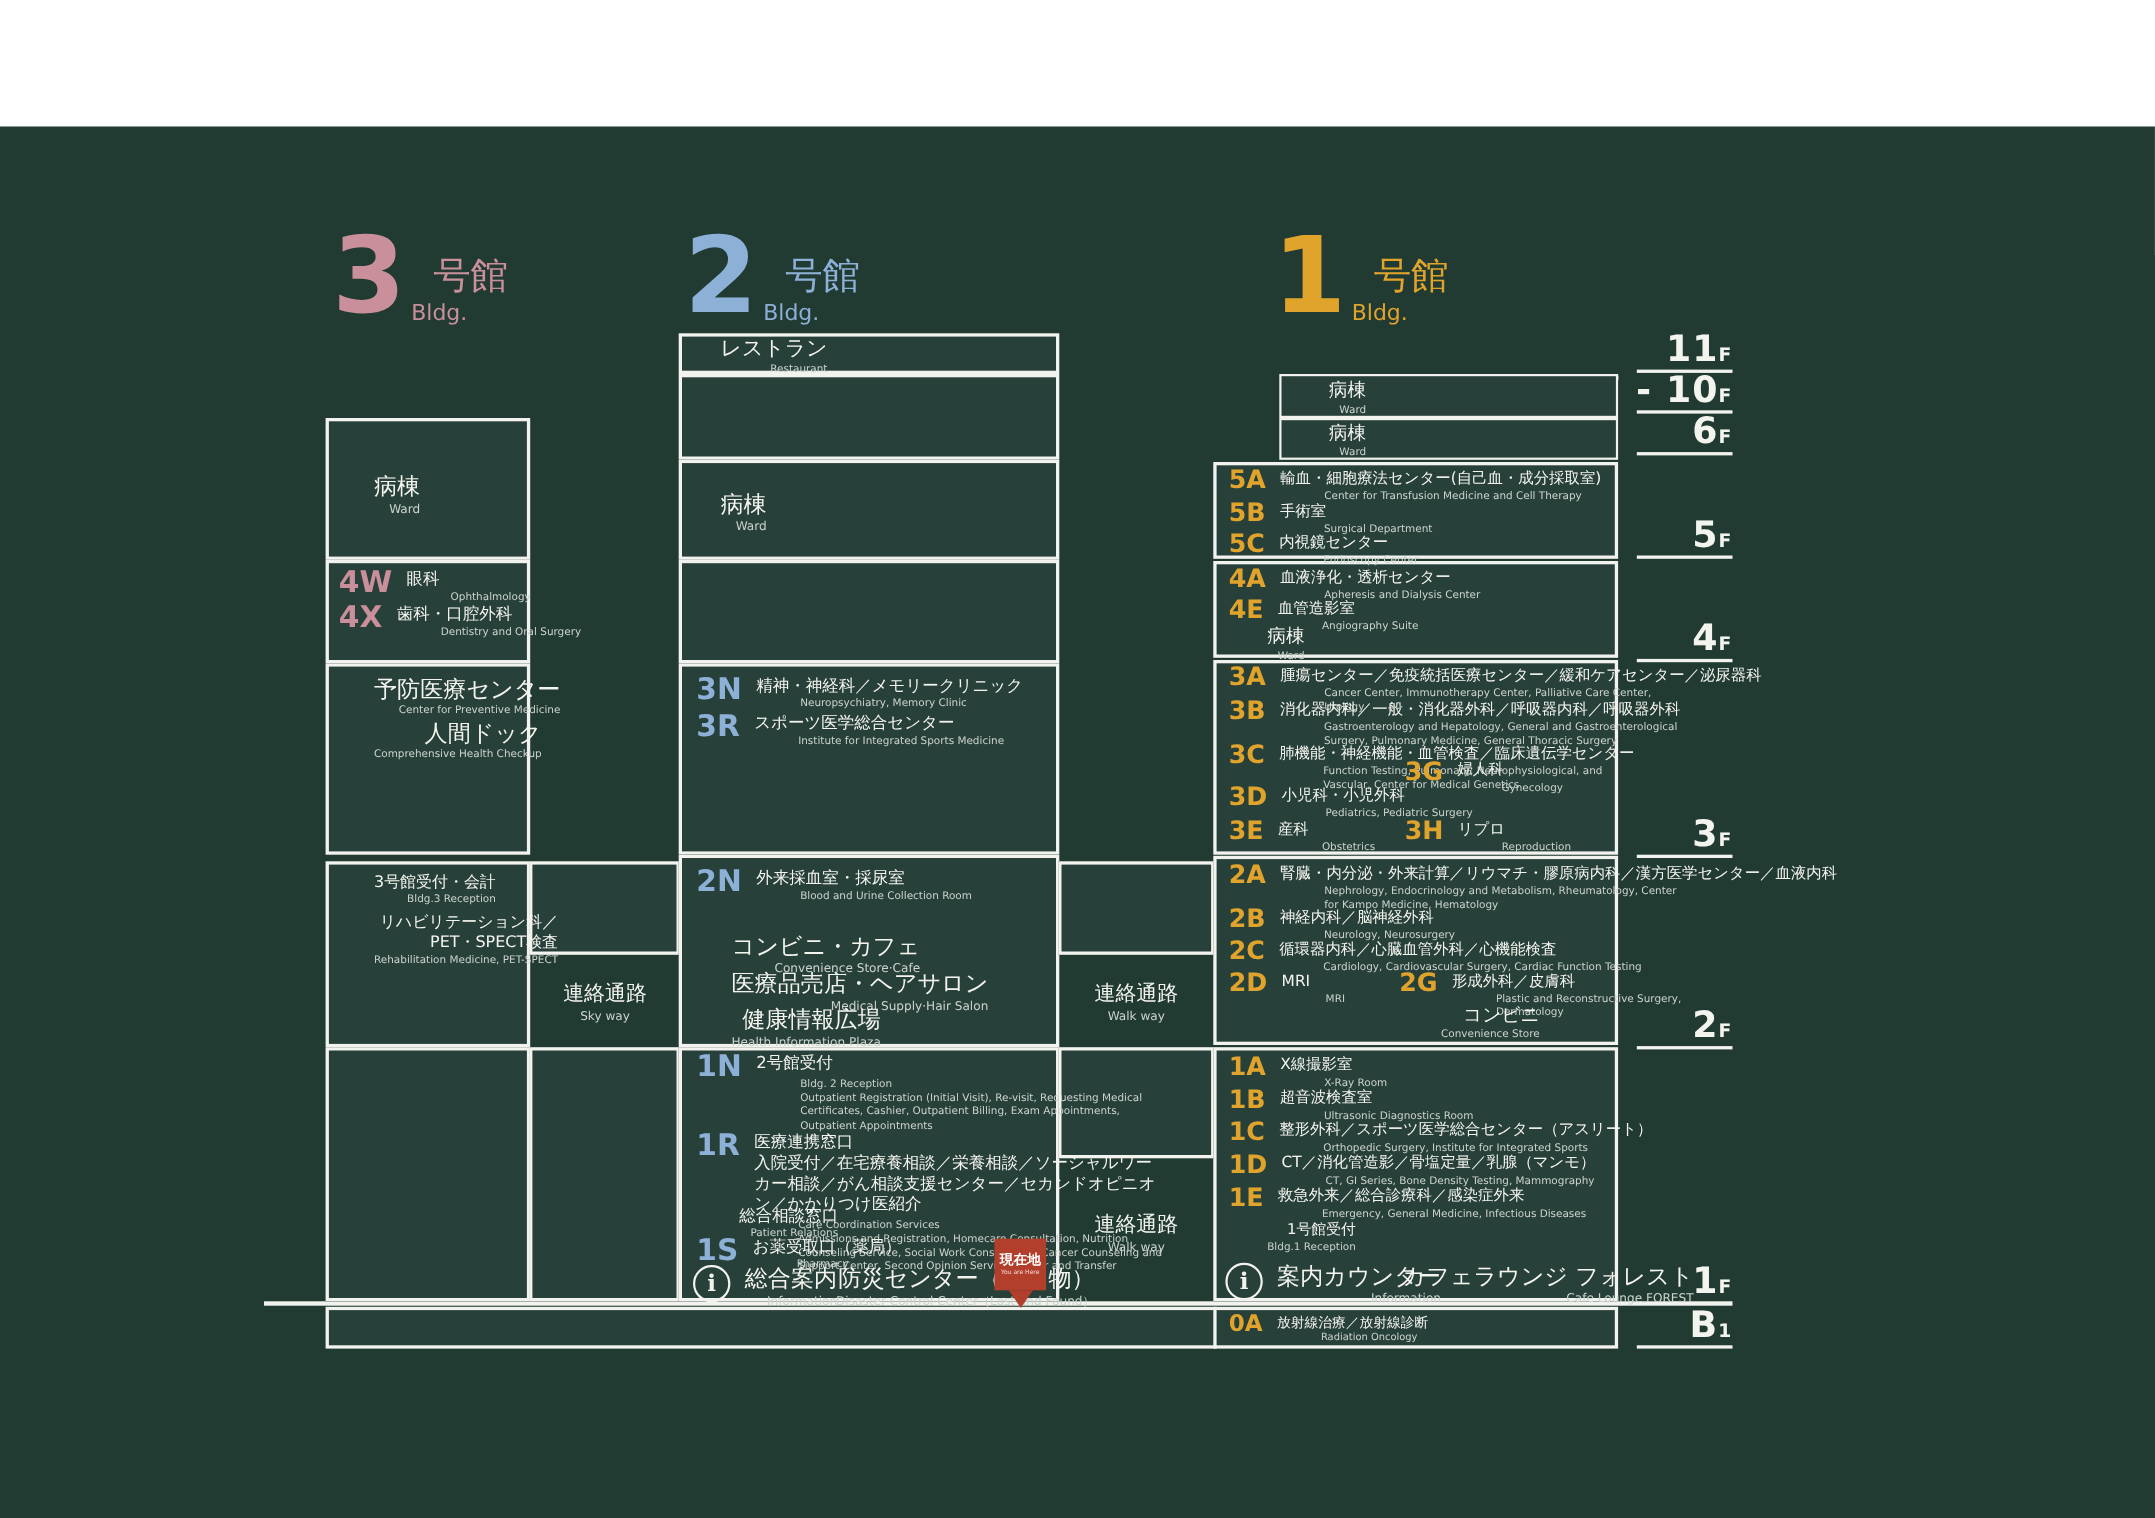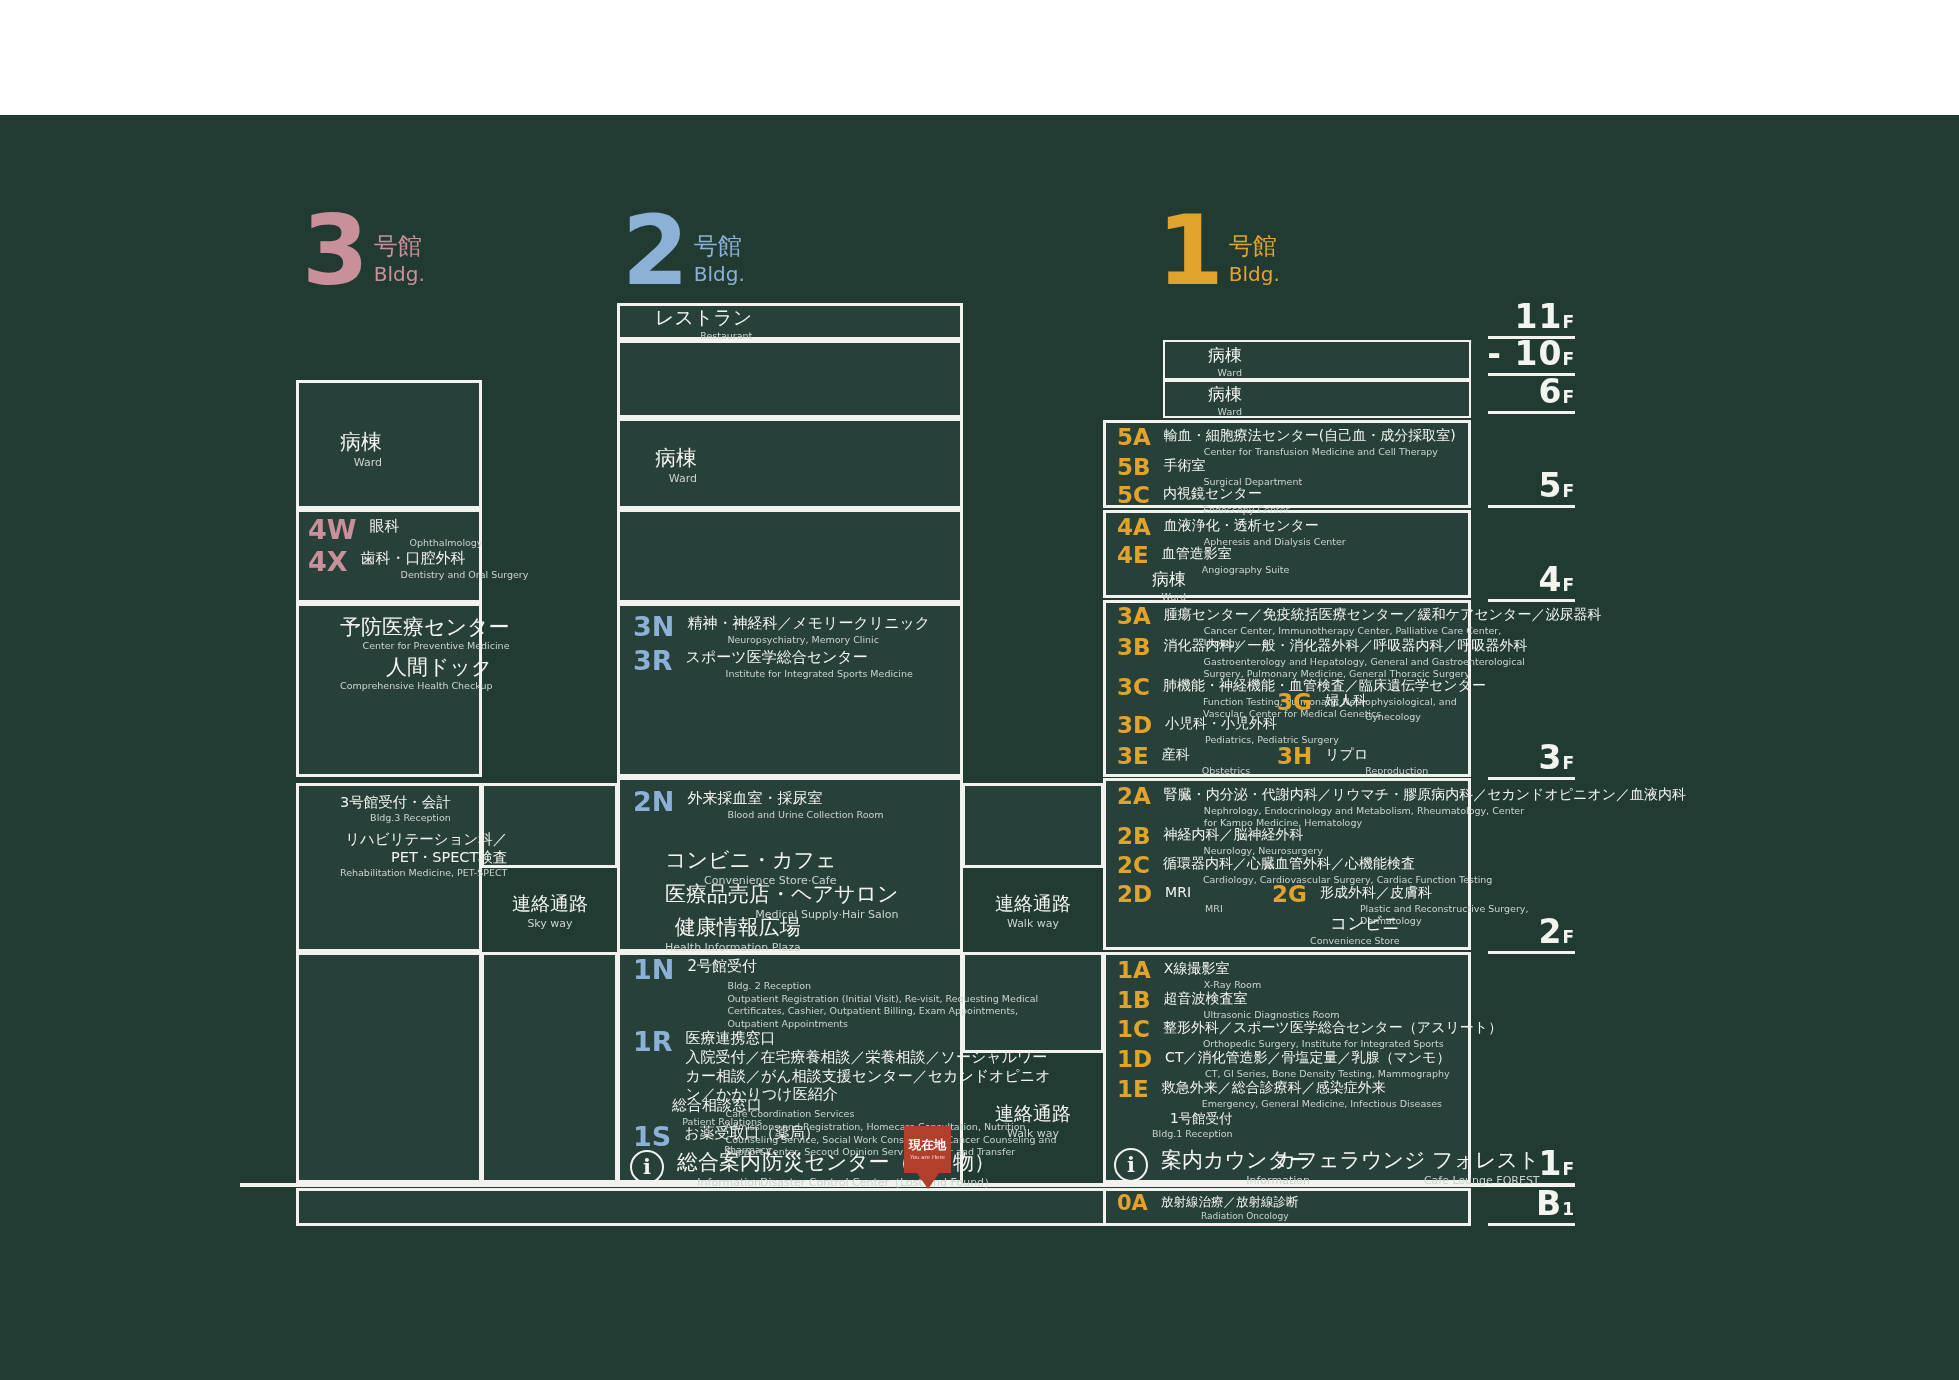--- a/index.html
+++ b/index.html
@@ -4,21 +4,21 @@
 <style>
   html,body{margin:0;padding:0;background:#ffffff;}
   .stage{position:relative;width:1959px;height:1380px;background:#ffffff;overflow:hidden;
          font-family:"DejaVu Sans","Liberation Sans",sans-serif;color:#f4f4ef;}
   .panel{position:absolute;left:0;top:115px;width:1959px;height:1265px;background:#213b33;}
 
   
   .bhead{position:absolute;display:flex;align-items:flex-start;gap:7px;}
   .bhead .num{font-size:96px;font-weight:bold;line-height:0.82;letter-spacing:-2px;}
   .bhead .sub{padding-top:22px;display:flex;flex-direction:column;}
-  .bhead .kan{font-size:24px;line-height:1;}
+  .bhead .kan{font-size:34px;line-height:1;margin-left:20px;}
   .bhead .bldg{font-size:20px;line-height:1;margin-top:6px;}
 
   
   .box{position:absolute;border:3px solid #f2f3ee;background:#28403a;box-sizing:border-box;}
   .thin{border-width:2.5px;}
 
   
   .room{position:absolute;display:flex;align-items:flex-start;gap:13px;line-height:1.2;}
   .code{font-weight:bold;font-size:27px;line-height:0.95;letter-spacing:0;}
   .codesm{font-size:23px;}
@@ -362,21 +362,21 @@
     <span class="code codesm gold">3H</span>
     <span class="txt">
         <span class="jp jpsm">リプロ</span>
         <span class="en">Reproduction</span>
       </span>
   </div>
 
   <div class="room w330" style="left:1117px;top:786px">
     <span class="code codesm gold">2A</span>
     <span class="txt">
-        <span class="jp jpsm">腎臓・内分泌・代謝内科／リウマチ・膠原病内科／セカンドオピニオン／血液内科</span>
+        <span class="jp jpsm">腎臓・内分泌・外来計算／リウマチ・膠原病内科／漢方医学センター／血液内科</span>
         <span class="en">Nephrology, Endocrinology and Metabolism, Rheumatology, Center for Kampo Medicine, Hematology</span>
       </span>
   </div>
   <div class="room" style="left:1117px;top:826px">
     <span class="code codesm gold">2B</span>
     <span class="txt">
         <span class="jp jpsm">神経内科／脳神経外科</span>
         <span class="en">Neurology, Neurosurgery</span>
       </span>
   </div>

